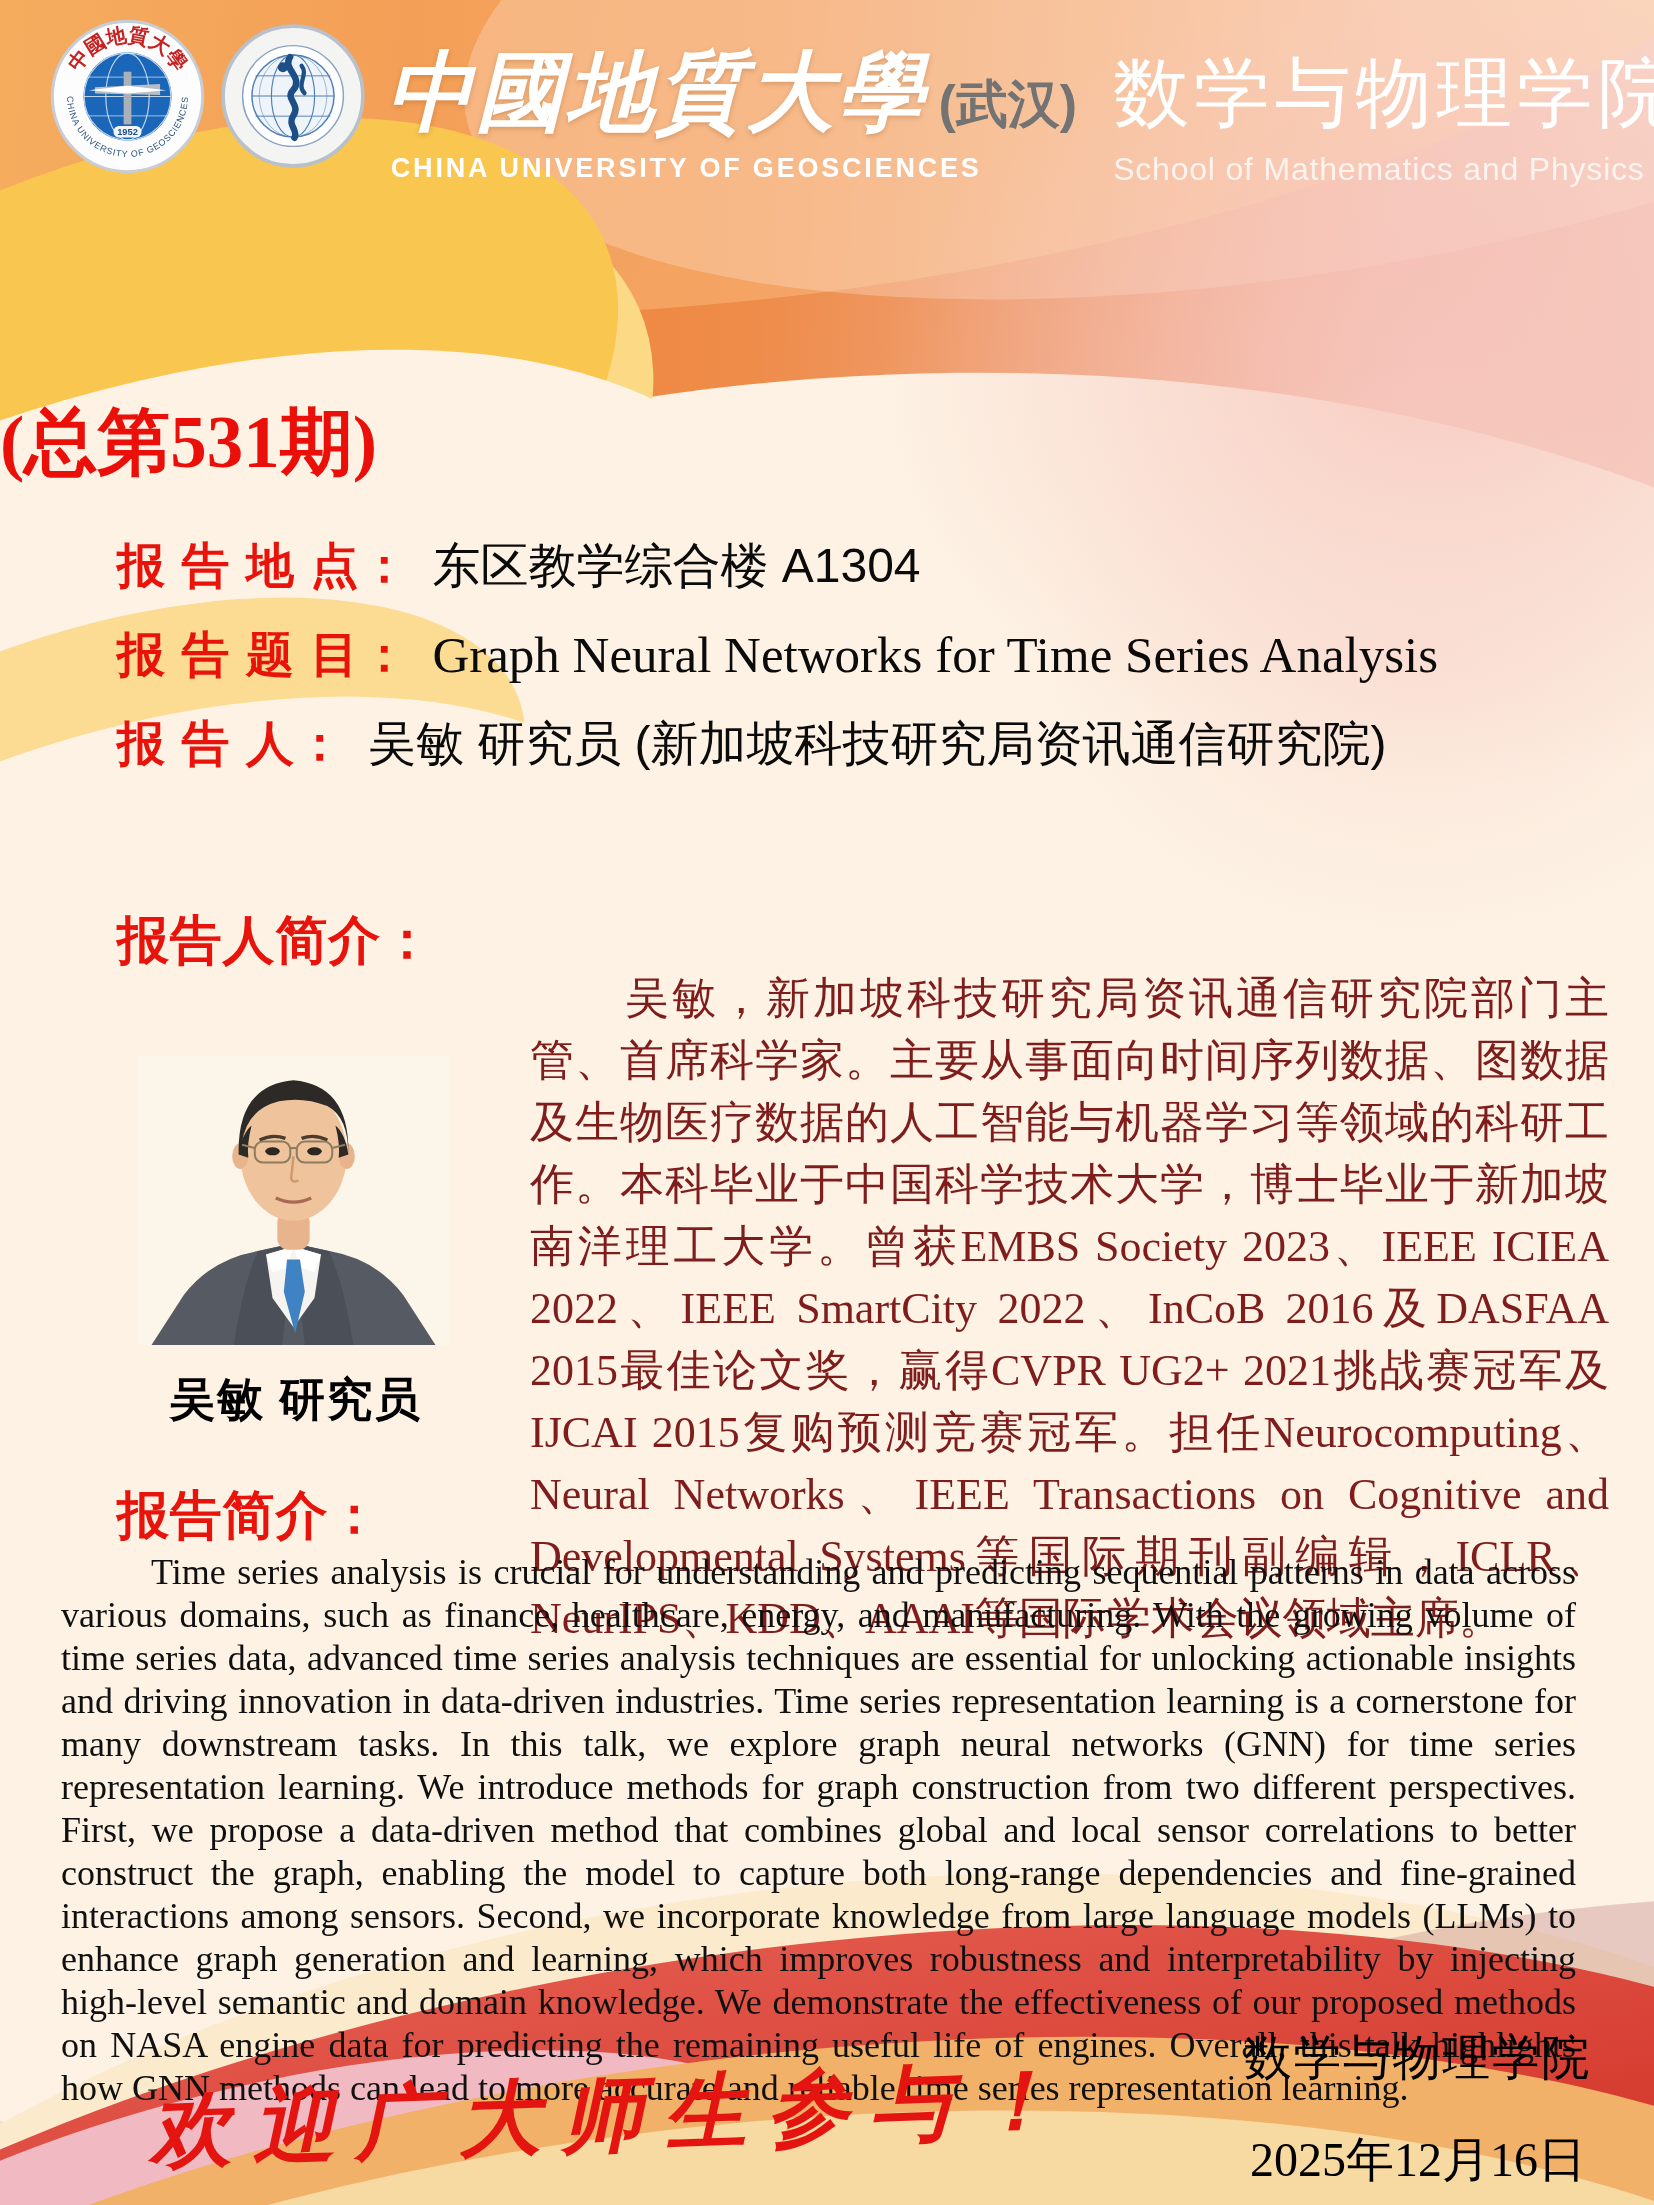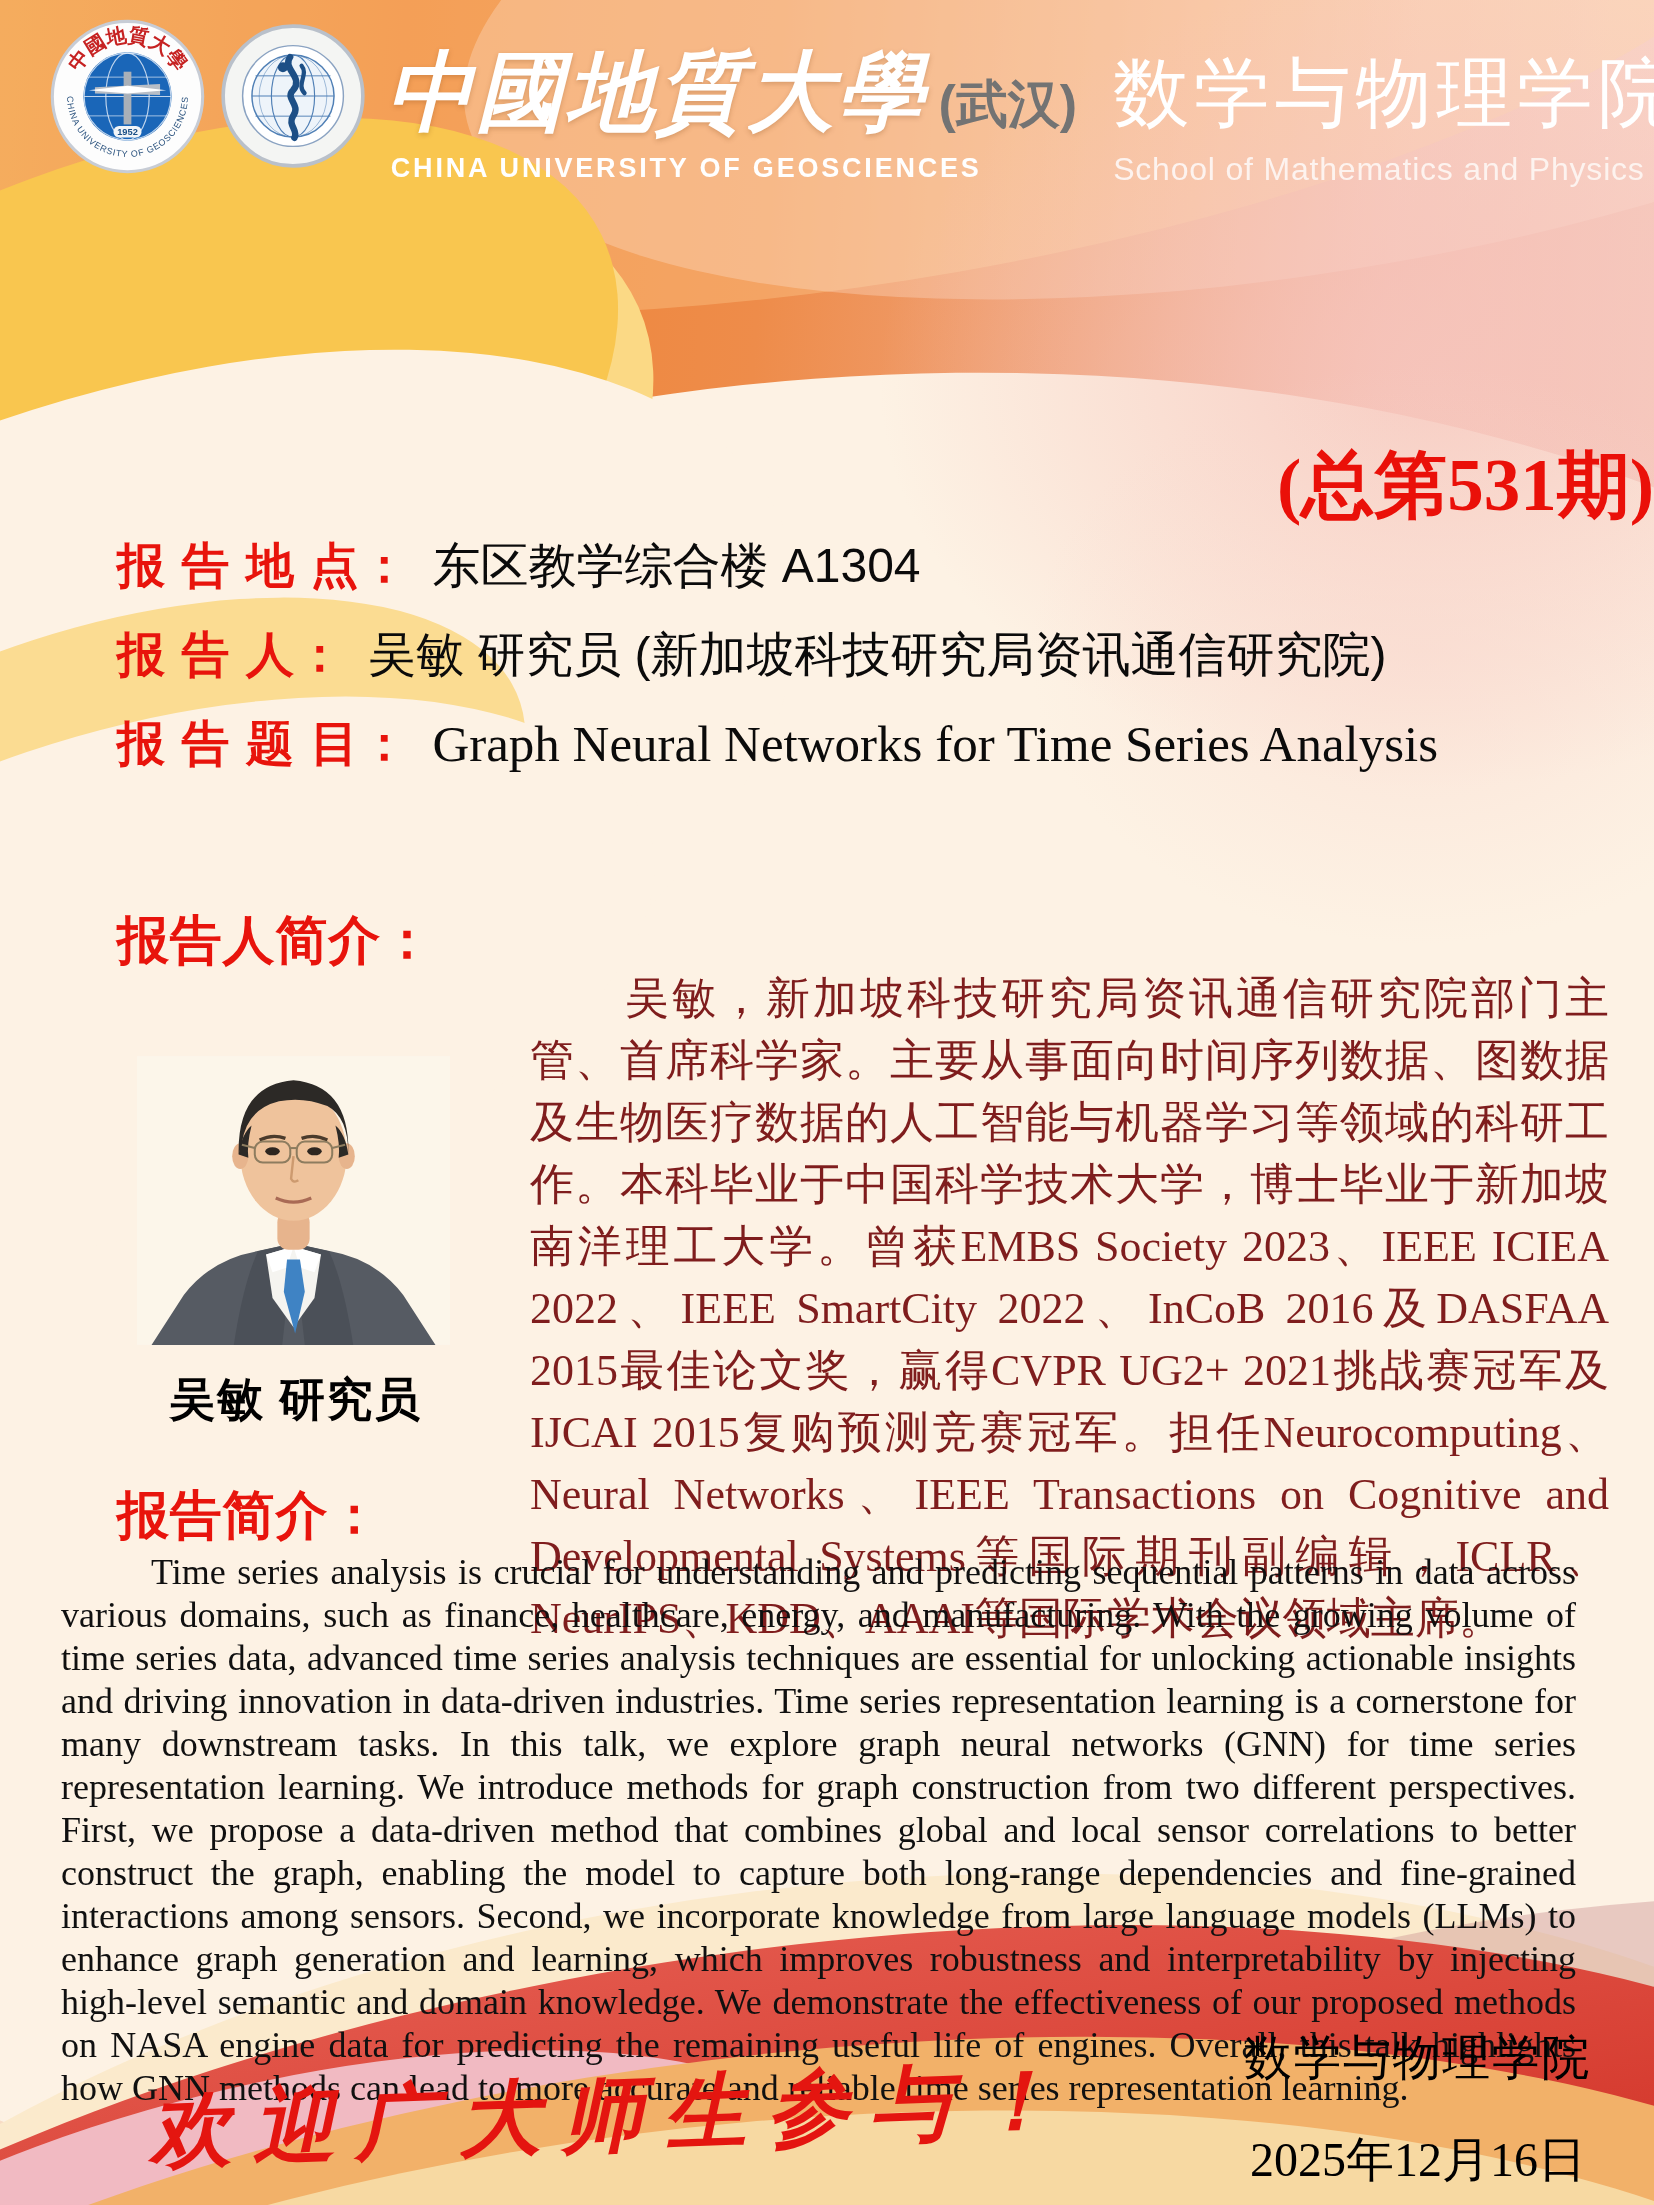--- a/index.html
+++ b/index.html
@@ -44,22 +44,22 @@
          color:#ffffff;font-size:87px;letter-spacing:3.2px;text-shadow:0 2.4px 4.8px rgba(120,60,10,.25);}
   .wuhan{font-size:52px;color:#737373;margin-left:11.3px;font-weight:bold;}
   .uni-en{font-size:27px;font-weight:bold;color:#ffffff;letter-spacing:2.8px;margin-top:1.6px;padding-left:4.8px;}
   .school-block{margin-left:36px;margin-top:24px;}
   .school-cn{font-size:76px;color:#ffffff;letter-spacing:4.8px;font-weight:400;white-space:nowrap;}
   .school-en{font-size:32px;color:#fdf3ef;margin-top:4.8px;letter-spacing:0.8px;}
 
   
   .title1{position:absolute;left:0;right:0;top:208px;text-align:center;z-index:10;
      font-family:"Liberation Serif",serif;font-weight:bold;font-size:78px;color:#ea1009;letter-spacing:1.6px;}
-  .title2{position:absolute;left:0;right:0;top:394px;text-align:right;z-index:10;
-     font-family:"Liberation Serif",serif;font-weight:bold;font-size:73px;color:#ea1009;margin-top:43px;}
+  .title2{position:absolute;left:0;right:0;top:394px;text-align:left;z-index:10;
+     font-family:"Liberation Serif",serif;font-weight:bold;font-size:73px;color:#ea1009;}
 
   
   .info{position:absolute;left:117px;top:521px;z-index:10;}
   .info-row{height:89px;display:flex;align-items:center;font-size:48px;color:#0b0b0b;white-space:nowrap;}
   .info-label{color:#e8140c;font-weight:bold;margin-right:22.6px;letter-spacing:1.6px;font-family:"Liberation Sans",sans-serif;}
   .v-serif{font-family:"Liberation Serif",serif;}
   .v-sans{font-family:"Liberation Sans",sans-serif;}
   .v-big{font-size:51px;}
 
   
@@ -167,26 +167,26 @@
   </div>
 
   <div class="title2">(总第531期)</div>
 
   <div class="info">
     <div class="info-row">
       <span class="info-label">报 告 地 点：</span>
       <span class="v-sans">东区教学综合楼 A1304</span>
     </div>
     <div class="info-row">
+      <span class="info-label">报 告 题 目：</span>
+      <span class="v-serif v-big">Graph Neural Networks for Time Series Analysis</span>
+    </div>
+    <div class="info-row">
       <span class="info-label">报 告 人：</span>
       <span class="v-sans">吴敏 研究员 (新加坡科技研究局资讯通信研究院)</span>
-    </div>
-    <div class="info-row">
-      <span class="info-label">报 告 题 目：</span>
-      <span class="v-serif v-big">Graph Neural Networks for Time Series Analysis</span>
     </div>
   </div>
 
   <div class="sec-head sec1-head">报告人简介：</div>
 
   <div class="speaker">
     <div class="photo">
       <svg width="313" height="289" viewBox="0 0 388 358">
         <rect width="388" height="358" fill="#fcf6ea"></rect>
 

